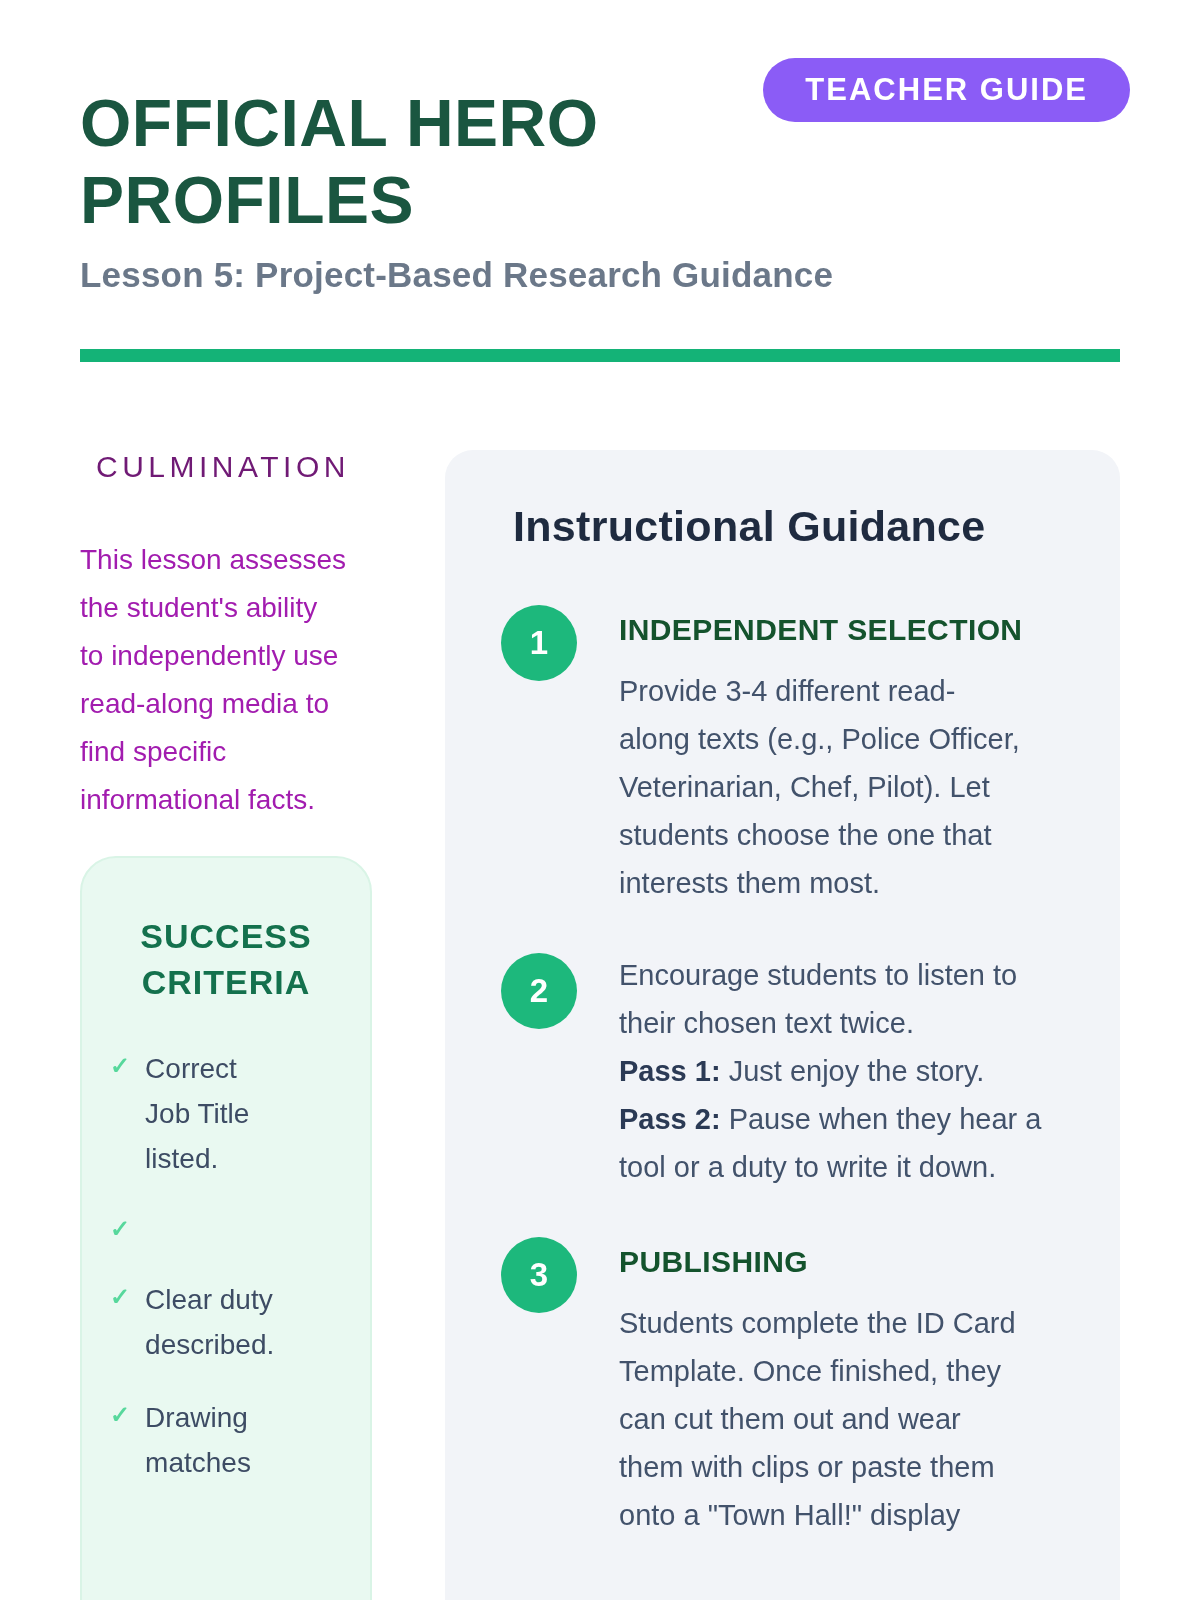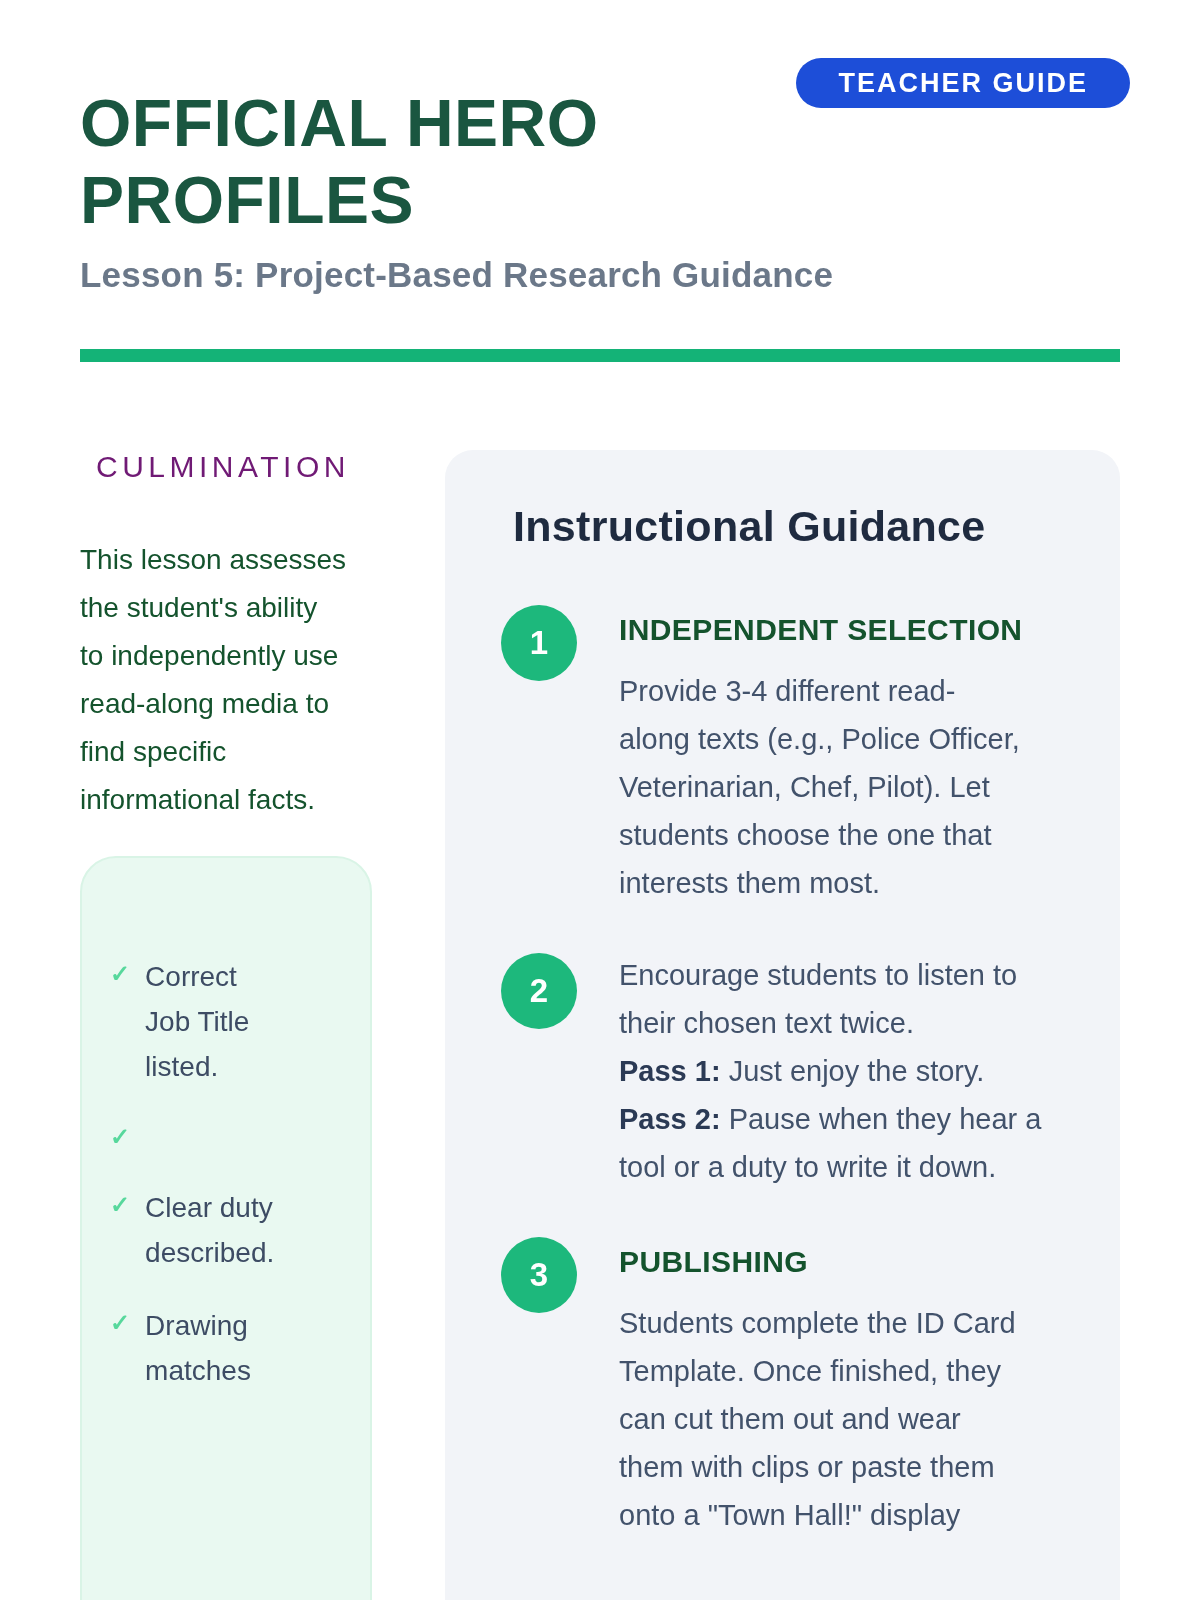--- a/index.html
+++ b/index.html
@@ -4,25 +4,25 @@
 <style>
   * { margin: 0; padding: 0; box-sizing: border-box; }
   html, body { width: 1200px; height: 1600px; overflow: hidden; background: #ffffff; }
   body { font-family: "Liberation Sans", sans-serif; }
   .page { position: relative; width: 1200px; height: 1600px; overflow: hidden; background: #ffffff; }
 
   
   .header { position: relative; padding: 85px 80px 0 80px; }
   .badge {
     position: absolute; top: 58px; right: 70px;
-    height: 50px; padding: 0 42px;
+    height: 64px; padding: 0 42px;
     display: flex; align-items: center;
-    background: #1d4ed8; color: #ffffff;
+    background: #8b5cf6; color: #ffffff;
     border-radius: 33px;
-    font-size: 27px; font-weight: 700; letter-spacing: 2px;
+    font-size: 31px; font-weight: 700; letter-spacing: 2px;
   }
   .title {
     color: #1a5640; font-size: 66px; font-weight: 800;
     line-height: 1.17; letter-spacing: 0.5px; max-width: 760px;
   }
   .subtitle {
     margin-top: 16px; color: #6b7889;
     font-size: 35px; font-weight: 600; letter-spacing: 0.2px;
   }
   .divider {
@@ -32,21 +32,21 @@
   
   .columns { display: flex; padding: 0 80px; margin-top: 88px; gap: 13px; align-items: flex-start; }
   .left-col { width: 352px; flex-shrink: 0; }
 
   .culmination {
     margin-left: 16px; color: #701a75;
     font-size: 30px; font-weight: 400; letter-spacing: 4.5px;
   }
   .intro {
     margin-top: 52px; width: 300px;
-    color: #14532d; font-size: 28px; font-weight: 500; line-height: 48px;
+    color: #a21caf; font-size: 28px; font-weight: 500; line-height: 48px;
   }
 
   .success-card {
     margin-top: 32px; width: 292px; min-height: 780px;
     background: #e9f9f1; border: 2px solid #d9f4e6;
     border-radius: 36px; padding: 56px 28px 40px 28px;
   }
   .success-title {
     text-align: center; color: #14714d;
     font-size: 34px; font-weight: 800; line-height: 1.35; letter-spacing: 1px;
@@ -100,20 +100,21 @@
 
   <div class="divider"></div>
 
   <main class="columns">
 
     <aside class="left-col">
       <h2 class="culmination">CULMINATION</h2>
       <p class="intro">This lesson assesses<br>the student's ability<br>to independently use<br>read-along media to<br>find specific<br>informational facts.</p>
 
       <section class="success-card">
+        <h3 class="success-title">SUCCESS<br>CRITERIA</h3>
         <ul class="criteria-list" id="criteria-list">
             <li>
               <span class="check">✓</span>
               <span class="item-text">Correct<br>Job Title<br>listed.</span>
             </li>
             <li>
               <span class="check">✓</span>
             </li>
             <li>
               <span class="check">✓</span>

